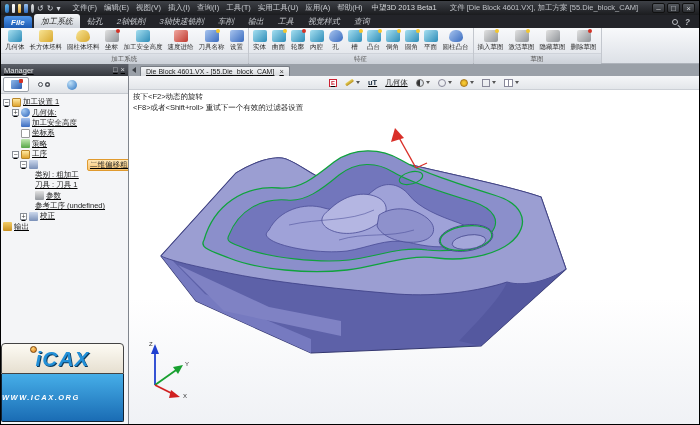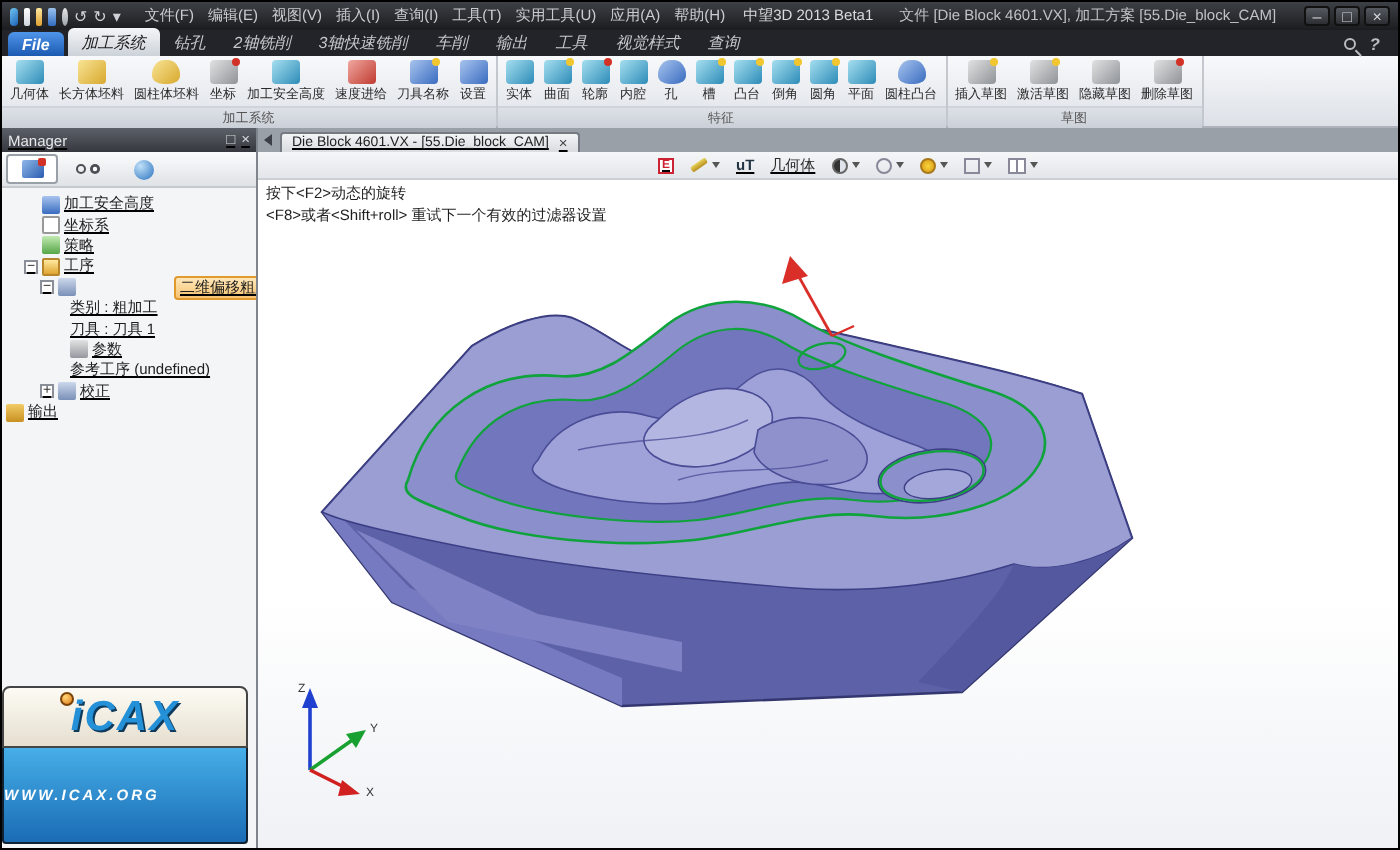--- a/index.html
+++ b/index.html
@@ -344,20 +344,30 @@
             <span class="pt-cam"></span>
           </div>
         <div class="ptab">
             <span class="pt-glasses"></span>
           </div>
         <div class="ptab">
             <span class="pt-globe"></span>
           </div>
       </div>
       <div class="tree">
+        <div class="trow" style="padding-left:2px">
+            <span class="tw minus"></span>
+            <span class="tico t-folder"></span>
+            <span class="tlabel">加工设置 1</span>
+          </div>
+        <div class="trow" style="padding-left:11px">
+            <span class="tw plus"></span>
+            <span class="tico t-sphere"></span>
+            <span class="tlabel">几何体:</span>
+          </div>
         <div class="trow" style="padding-left:11px">
             <span class="tw blank"></span>
             <span class="tico t-blue"></span>
             <span class="tlabel">加工安全高度</span>
           </div>
         <div class="trow" style="padding-left:11px">
             <span class="tw blank"></span>
             <span class="tico t-axis"></span>
             <span class="tlabel">坐标系</span>
           </div>

